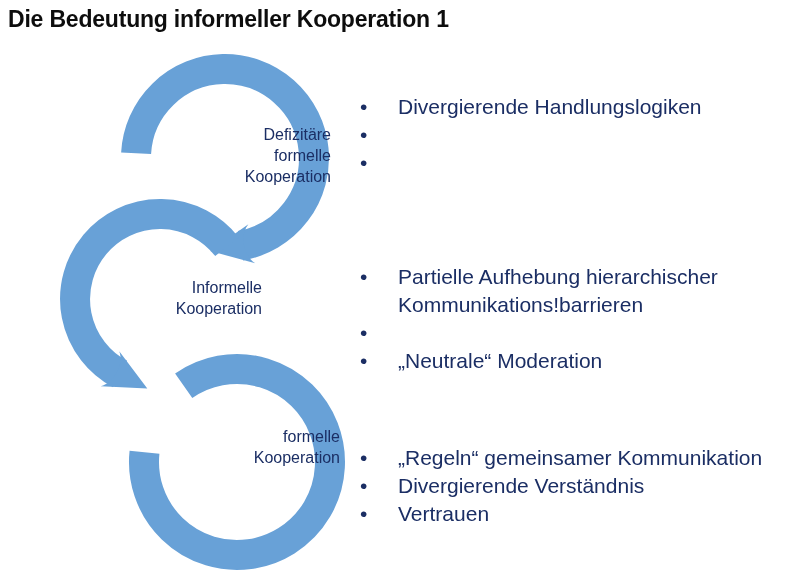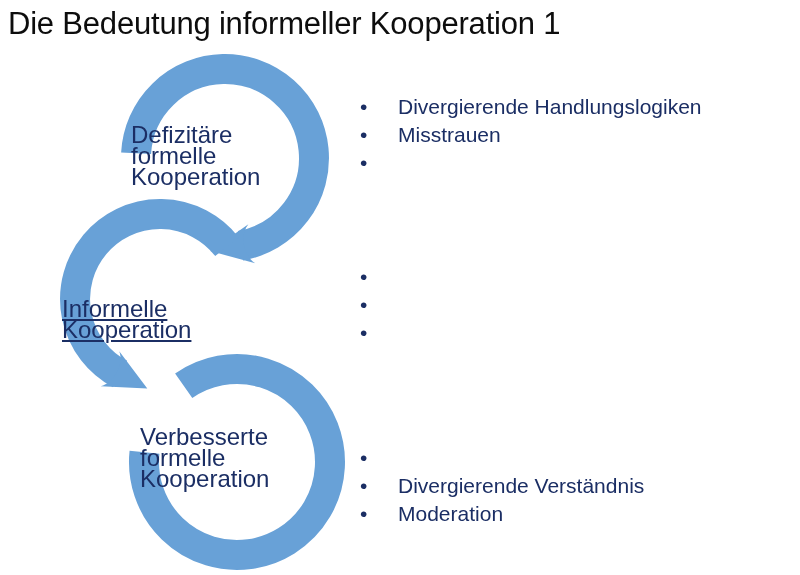--- a/index.html
+++ b/index.html
@@ -9,33 +9,33 @@
     --bg:#ffffff;
   }
   *{margin:0;padding:0;box-sizing:border-box;}
   html,body{width:800px;height:575px;overflow:hidden;background:var(--bg);}
   .slide{
     position:relative;width:800px;height:575px;background:var(--bg);
     font-family:"Liberation Sans",sans-serif;
   }
   .slide-title{
     position:absolute;left:8px;top:6px;
-    font-size:31px;font-weight:400;color:var(--title);
+    font-size:23px;font-weight:700;color:var(--title);
     letter-spacing:-0.2px;white-space:nowrap;
   }
   .cycle-svg{position:absolute;left:0;top:0;width:800px;height:575px;}
   .ring{fill:none;stroke:var(--ring);stroke-width:30;stroke-linecap:butt;}
   .arrowhead{fill:var(--ring);}
   .stage-label{
-    position:absolute;width:200px;text-align:left;
-    color:var(--navy);font-size:24px;line-height:21px;
+    position:absolute;width:200px;text-align:right;
+    color:var(--navy);font-size:16px;line-height:21px;
   }
   .stage-label span{display:block;}
   .label-1{left:131px;top:124px;}
-  .label-2{left:62px;top:298px;text-decoration:underline;}
+  .label-2{left:62px;top:277px;}
   .label-3{left:140px;top:426px;}
   .bullet-list{
     position:absolute;left:352px;width:440px;
     list-style:none;color:var(--navy);
     font-size:21px;line-height:28px;
   }
   .list-1{top:93px;}
   .list-2{top:263px;}
   .list-3{top:444px;}
   .bullet-list li{display:flex;align-items:flex-start;}
@@ -68,56 +68,57 @@
     <span>formelle</span>
     <span>Kooperation</span>
   </div>
 
   <div class="stage-label label-2">
     <span>Informelle</span>
     <span>Kooperation</span>
   </div>
 
   <div class="stage-label label-3">
-    <span>Verbesserte</span>
     <span>formelle</span>
     <span>Kooperation</span>
   </div>
 
   <ul class="bullet-list list-1">
       <li>
         <span class="bullet">•</span>
         <span class="btext">Divergierende Handlungslogiken</span>
       </li>
       <li>
         <span class="bullet">•</span>
-        <span class="btext">Misstrauen</span>
       </li>
       <li>
         <span class="bullet">•</span>
       </li>
     </ul>
   <ul class="bullet-list list-2">
       <li>
         <span class="bullet">•</span>
+        <span class="btext">Partielle Aufhebung hierarchischer Kommunikations!barrieren</span>
       </li>
       <li>
         <span class="bullet">•</span>
       </li>
       <li>
         <span class="bullet">•</span>
+        <span class="btext">„Neutrale“ Moderation</span>
       </li>
     </ul>
   <ul class="bullet-list list-3">
       <li>
         <span class="bullet">•</span>
+        <span class="btext">„Regeln“ gemeinsamer Kommunikation</span>
       </li>
       <li>
         <span class="bullet">•</span>
         <span class="btext">Divergierende Verständnis</span>
       </li>
       <li>
         <span class="bullet">•</span>
-        <span class="btext">Moderation</span>
+        <span class="btext">Vertrauen</span>
       </li>
     </ul>
 
 </div>
 
 </body></html>

